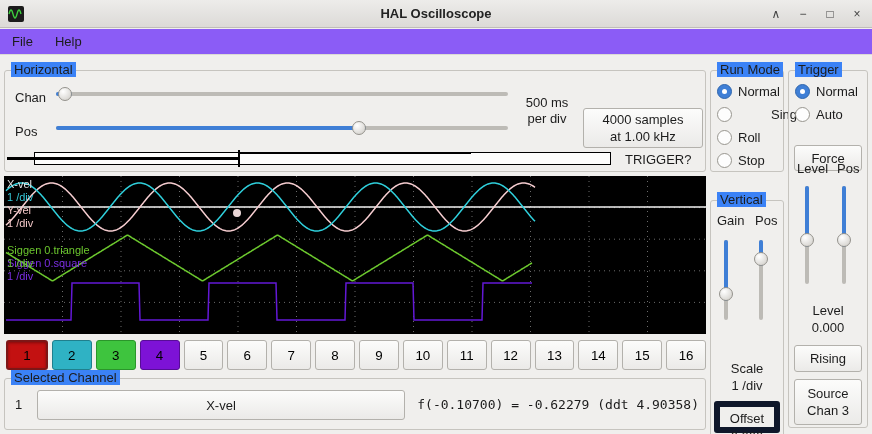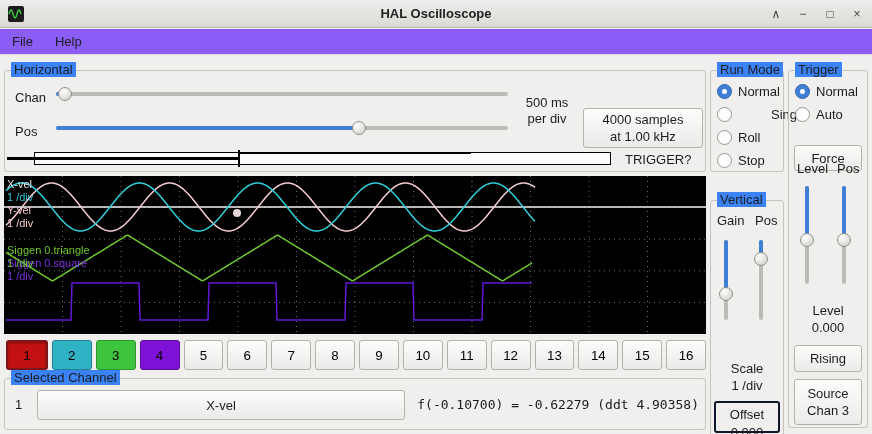--- a/index.html
+++ b/index.html
@@ -215,21 +215,21 @@
   </div>
   <div class="slider-v" style="left:42px;top:32px;height:94px;">
     <div class="groove"></div>
     <div class="fill" style="height: 26.2px;"></div>
     <div class="handle" style="top: 19.2px;"></div>
   </div>
 
   <div class="caption" style="top:160px;">Scale</div>
   <div class="caption" style="top:177px;">1 /div</div>
 
-  <div style="position:absolute;left:3px;top:200px;width:66px;height:32px;border:2px solid #0f172a;border-radius:3px;">
+  <div style="position:absolute;left:3px;top:200px;width:66px;height:32px;border:6px solid #0f172a;border-radius:3px;">
     <div class="caption" style="top:4px;">Offset</div>
     <div class="caption" style="top:22px;">0.000</div>
   </div>
 </div>
 
 <div class="group" style="left:788px;top:70px;width:80px;height:358px;">
   <span class="glabel">Trigger</span>
   <div class="radio-row" style="left:6px;top:12px;">
     <span class="radio checked"></span>
     <span>Normal</span>

